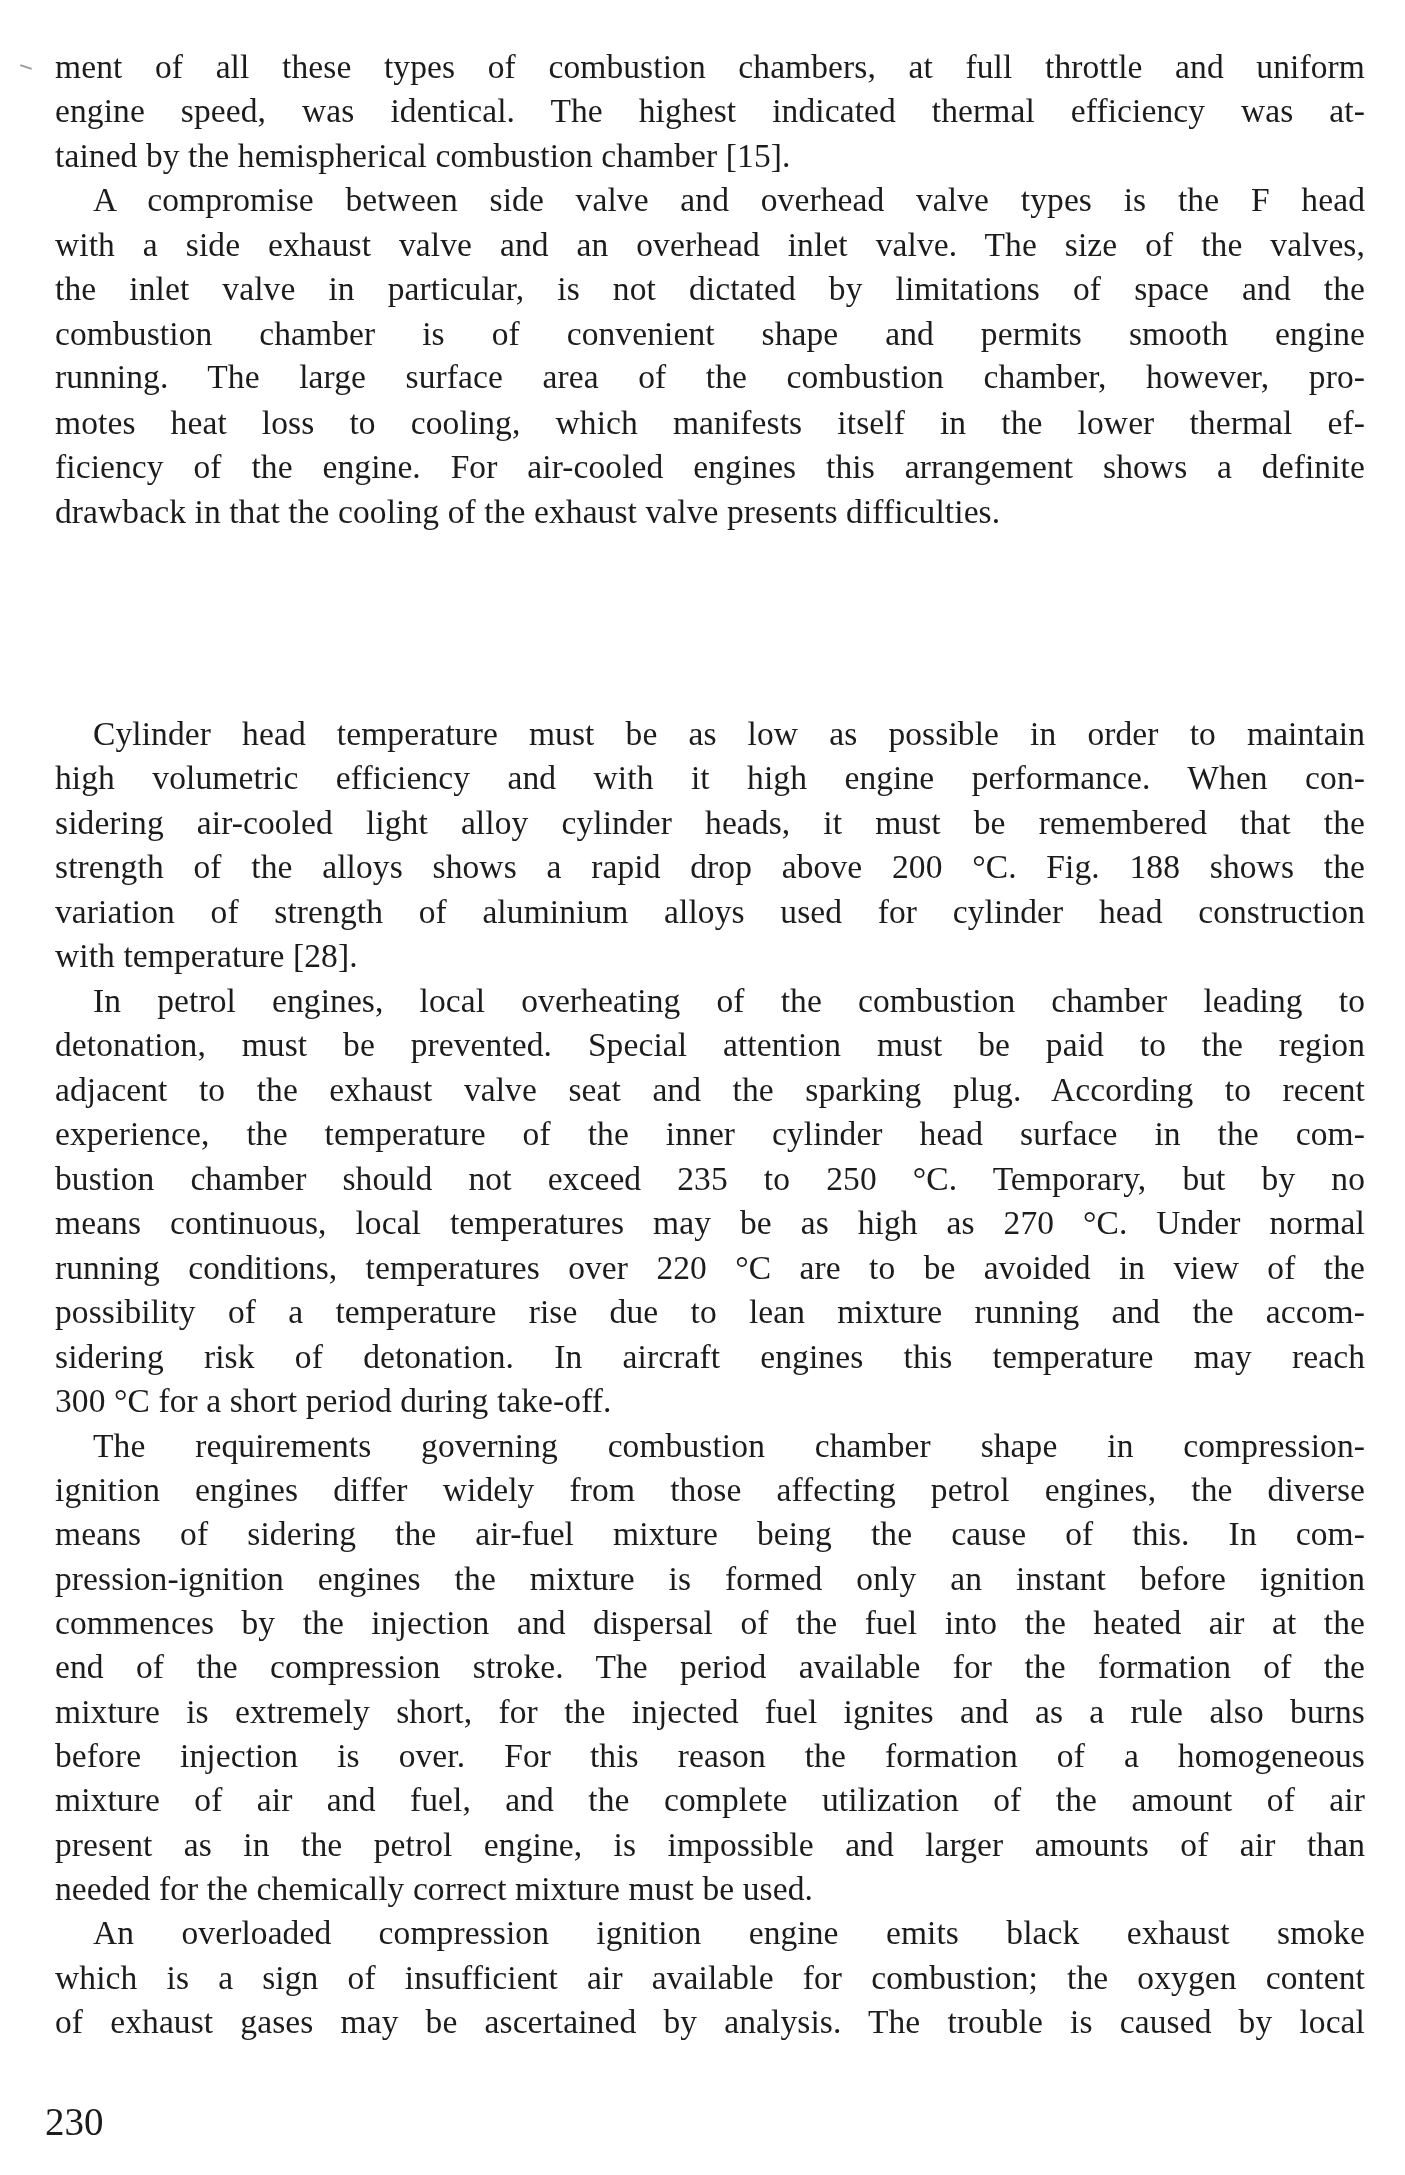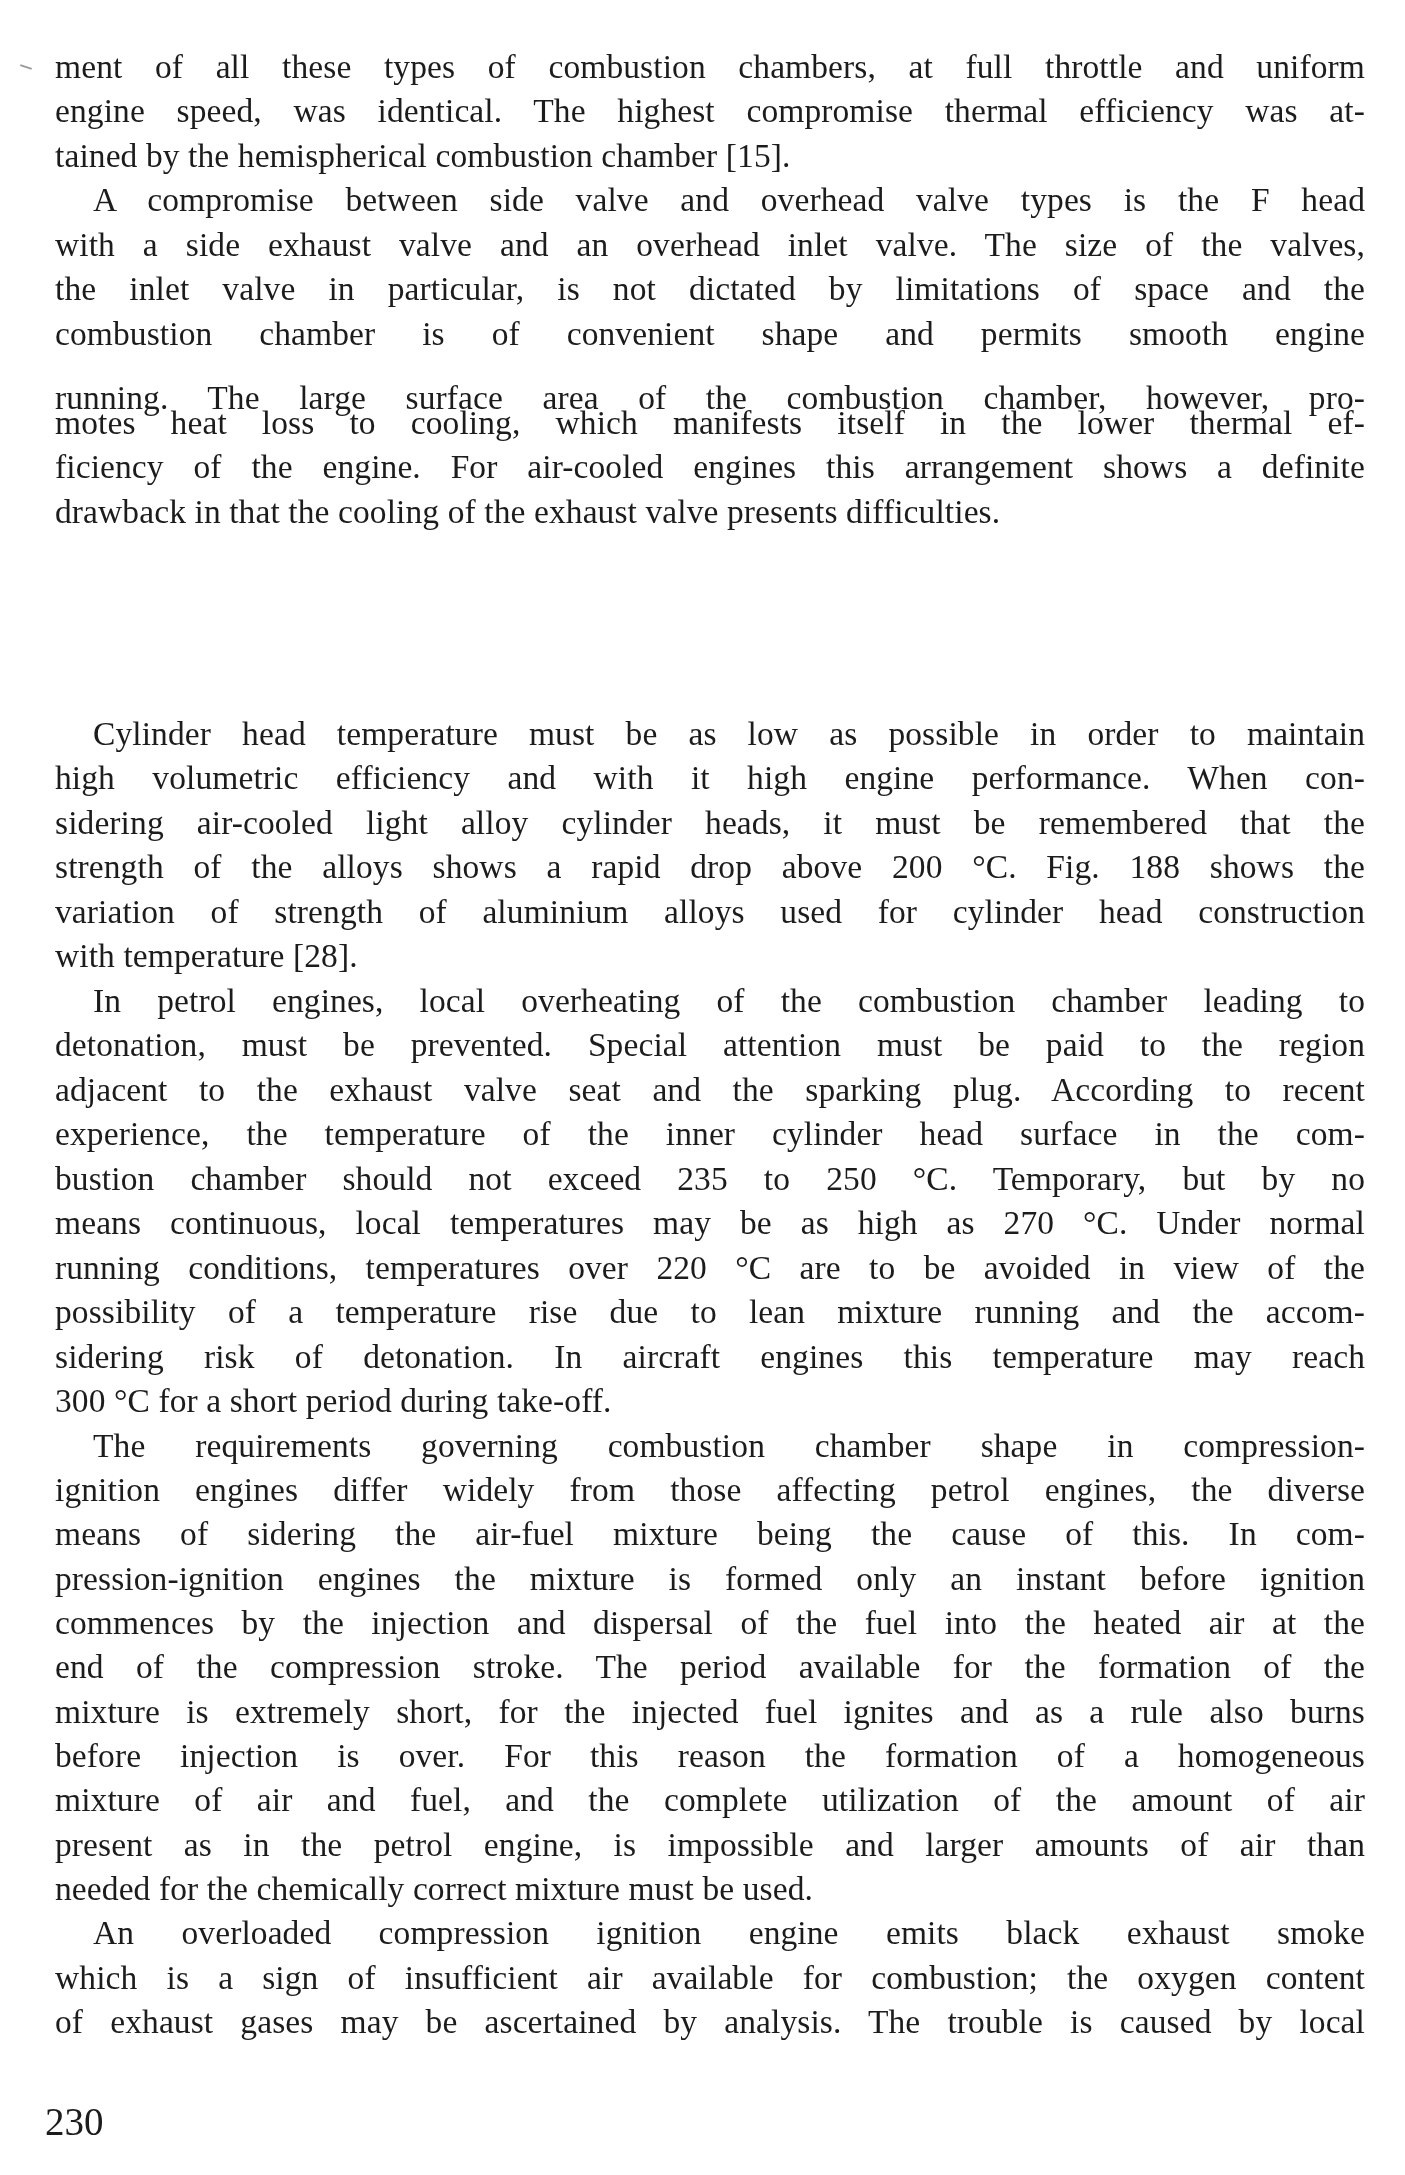--- a/index.html
+++ b/index.html
@@ -69,30 +69,30 @@
 </style>
 </head>
 <body>
 
 <div class="page">
 
   <div class="mark" style="left:20px;top:66px;width:12px;height:2px;transform:rotate(18deg);"></div>
 
   <div>
     <div class="line" style="top:45px">ment of all these types of combustion chambers, at full throttle and uniform</div>
-    <div class="line" style="top:89px">engine speed, was identical. The highest compromise thermal efficiency was at-</div>
+    <div class="line" style="top:89px">engine speed, was identical. The highest indicated thermal efficiency was at-</div>
     <div class="line last" style="top:134px">tained by the hemispherical combustion chamber [15].</div>
   </div>
 
   <div>
     <div class="line indent" style="top:178px">A compromise between side valve and overhead valve types is the F head</div>
     <div class="line" style="top:223px">with a side exhaust valve and an overhead inlet valve. The size of the valves,</div>
     <div class="line" style="top:267px">the inlet valve in particular, is not dictated by limitations of space and the</div>
     <div class="line" style="top:312px">combustion chamber is of convenient shape and permits smooth engine</div>
-    <div class="line" style="top:376px">running. The large surface area of the combustion chamber, however, pro-</div>
+    <div class="line" style="top:355px">running. The large surface area of the combustion chamber, however, pro-</div>
     <div class="line" style="top:401px">motes heat loss to cooling, which manifests itself in the lower thermal ef-</div>
     <div class="line" style="top:445px">ficiency of the engine. For air-cooled engines this arrangement shows a definite</div>
     <div class="line last" style="top:490px">drawback in that the cooling of the exhaust valve presents difficulties.</div>
   </div>
 
 
   <div>
     <div class="line indent" style="top:712px">Cylinder head temperature must be as low as possible in order to maintain</div>
     <div class="line" style="top:756px">high volumetric efficiency and with it high engine performance. When con-</div>
     <div class="line" style="top:801px">sidering air-cooled light alloy cylinder heads, it must be remembered that the</div>

